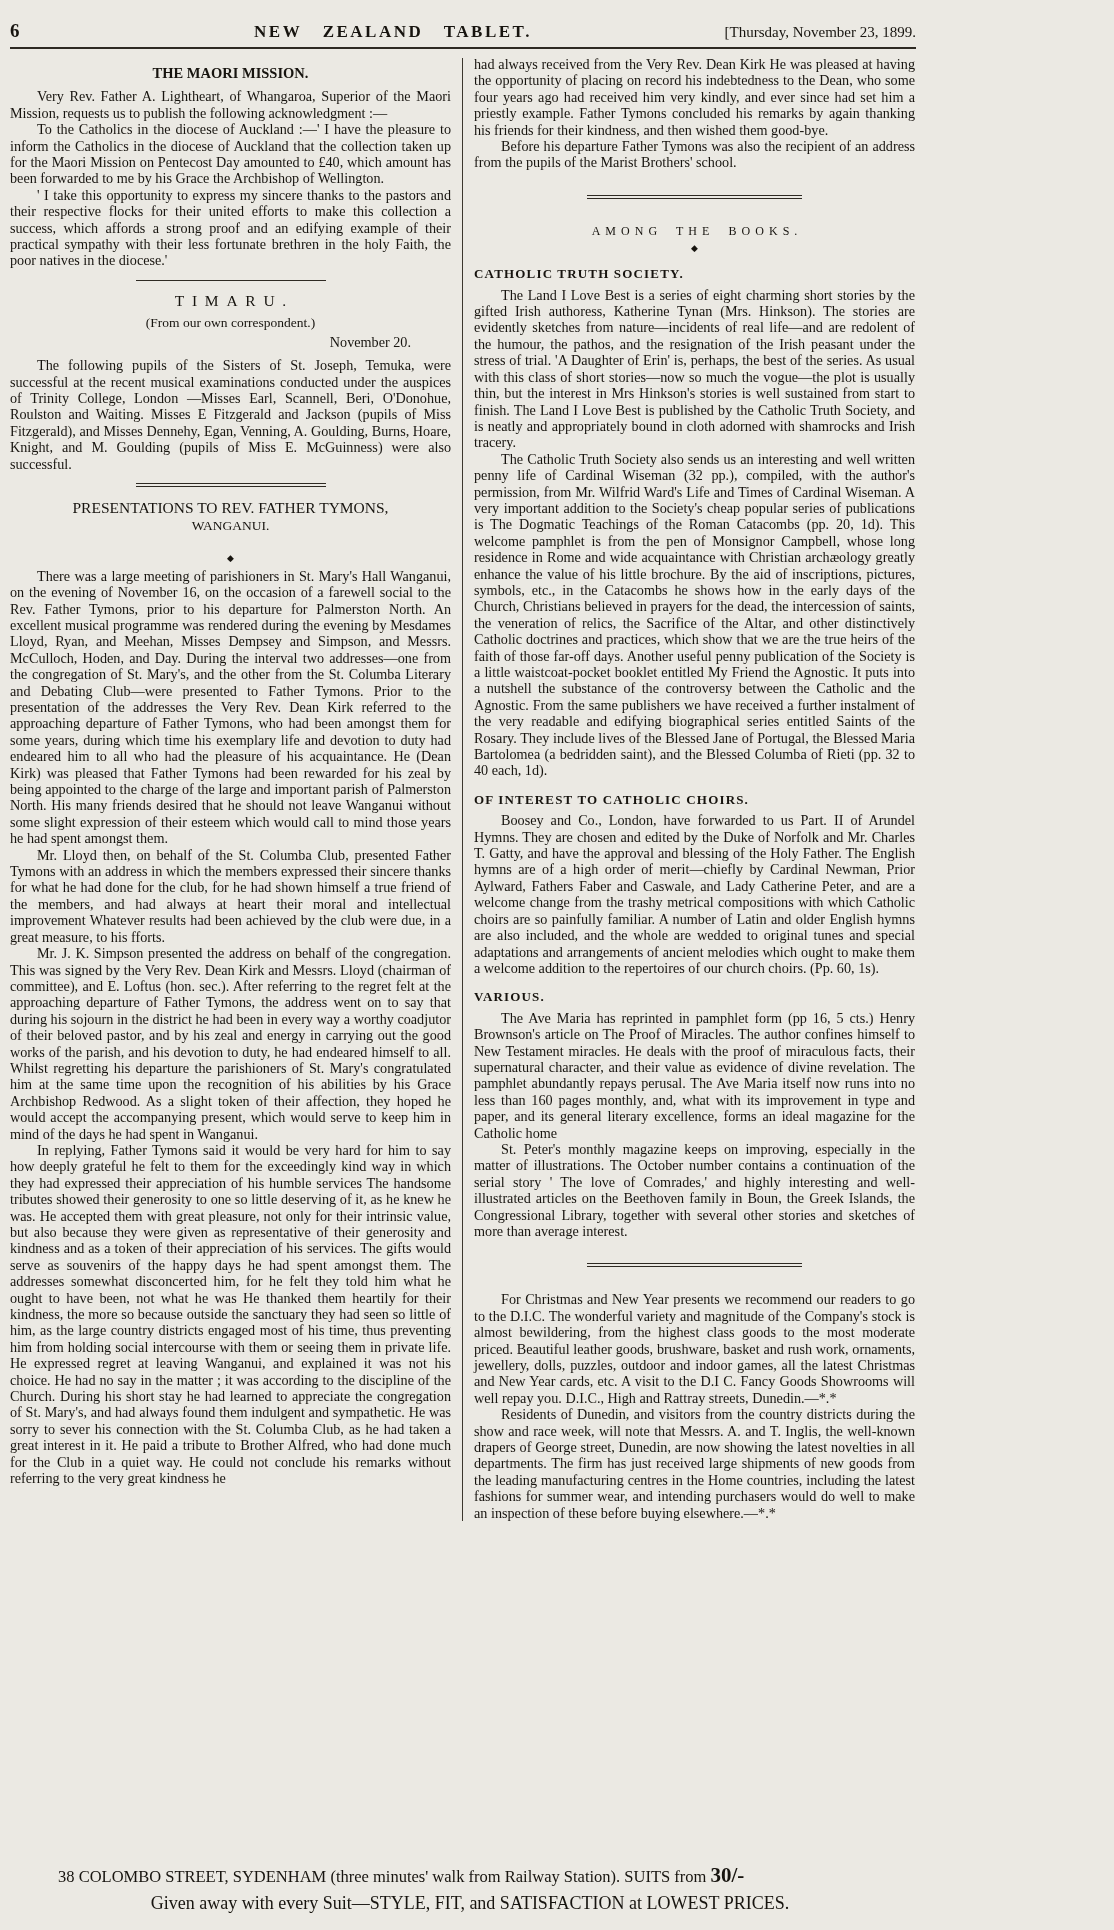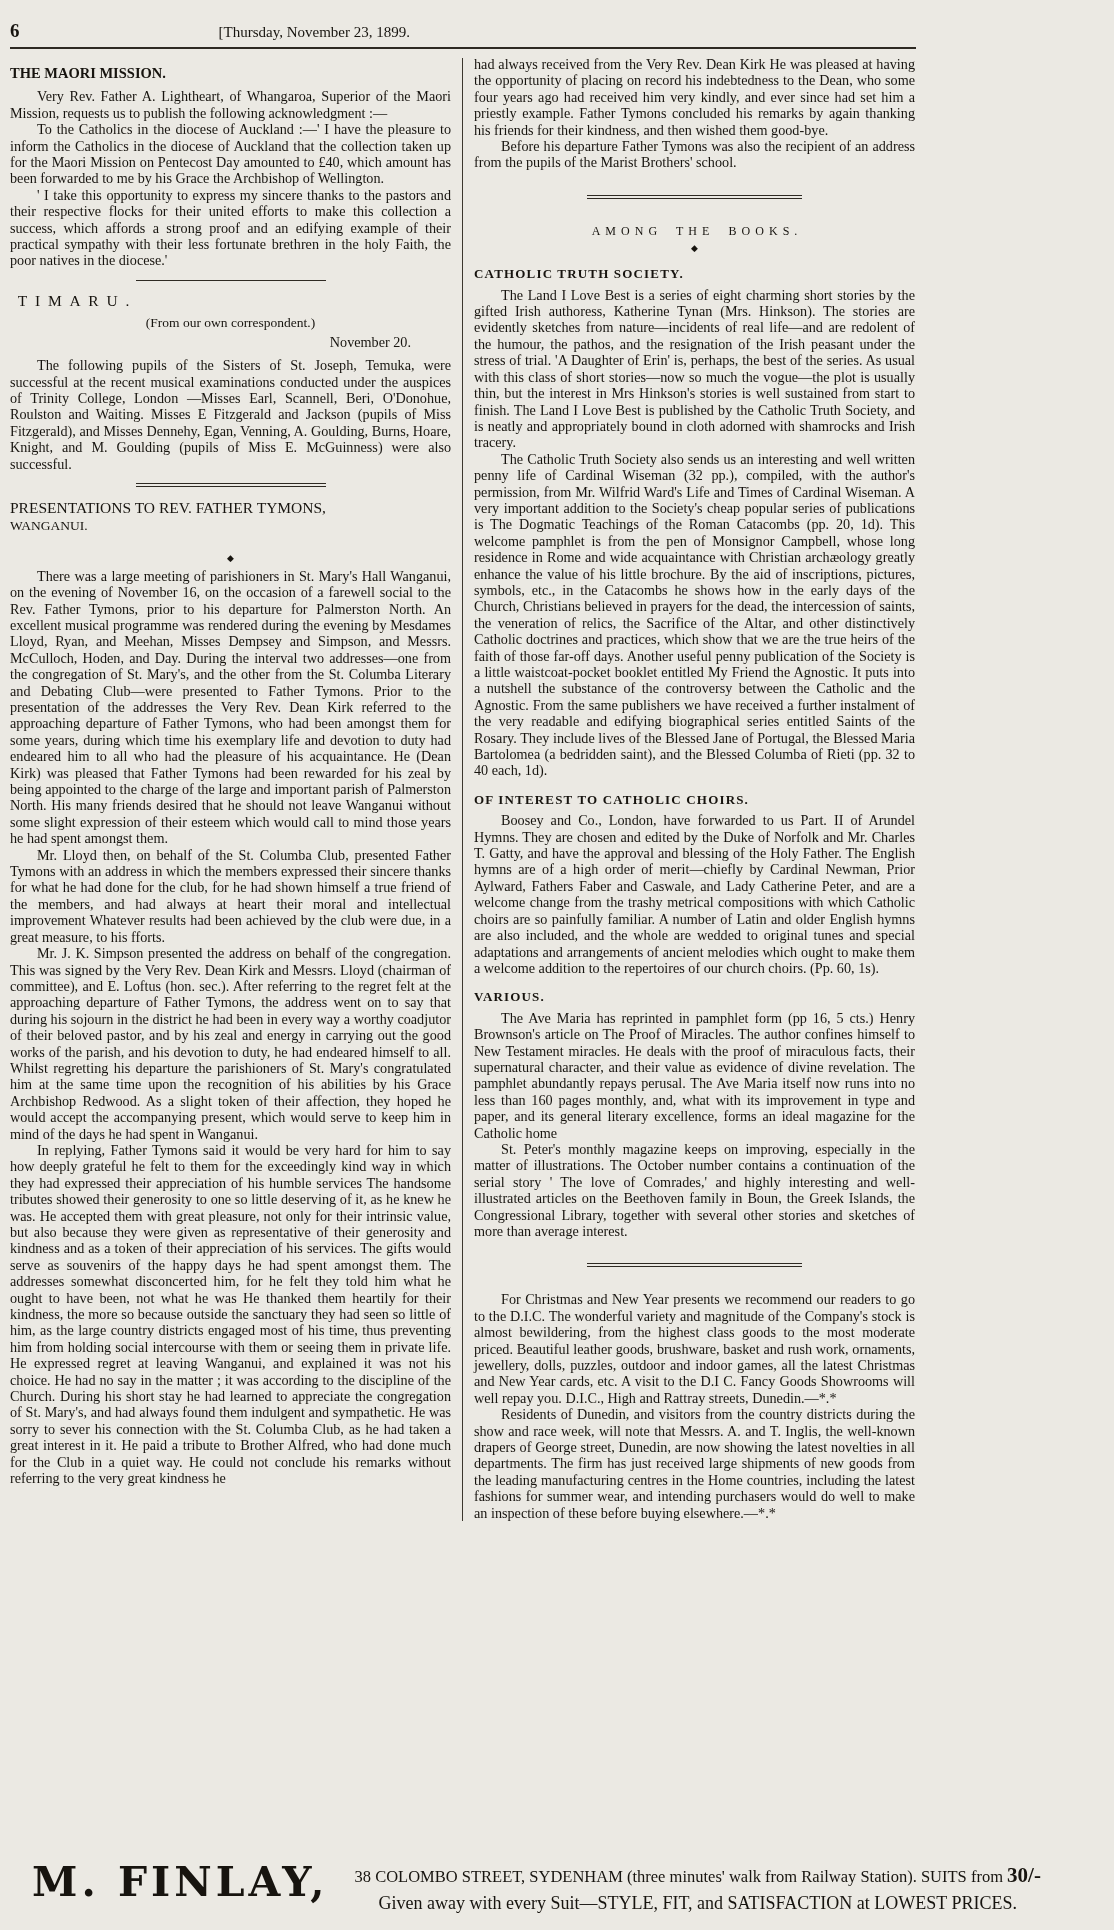--- a/index.html
+++ b/index.html
@@ -19,21 +19,21 @@
   .masthead { flex:1; text-align:center; font-size:17px; font-weight:bold; letter-spacing:2.5px; word-spacing:14px; }
   .issue-date { width:270px; text-align:right; font-size:15px; }
 
   
   .columns { display:flex; margin-top:7px; align-items:stretch; }
   .col { width:441px; font-size:14.2px; line-height:16.4px; text-align:justify; }
   .col-divider { width:1px; background:#3c372e; margin:2px 11px 0 11px; }
 
   p.body { text-indent:27px; }
 
-  .art-title { text-align:left; font-weight:bold; font-size:14.5px; margin:9px 0 7px; }
+  .art-title { text-align:center; font-weight:bold; font-size:14.5px; margin:9px 0 7px; }
   .art-title.plain { font-weight:normal; font-size:15.5px; margin-top:13px; margin-bottom:2px; }
   .art-title.sub { font-weight:normal; font-size:13.5px; margin:2px 0 18px; }
   .art-title.caps-spaced { font-weight:normal; font-size:15.5px; letter-spacing:.5em; text-indent:.5em; margin:12px 0 6px; }
   .books-title { text-align:center; font-weight:normal; font-size:12px; letter-spacing:.42em; text-indent:.42em; word-spacing:.5em; margin:20px 0 4px; }
 
   .byline { text-align:center; font-size:13.5px; margin:6px 0 2px; }
   .dateline { text-align:right; padding-right:40px; margin-bottom:7px; }
 
   .subhead { text-align:left; font-size:13px; letter-spacing:.09em; margin:13px 0 4px; }
 
@@ -52,20 +52,21 @@
   .footer-price { font-size:21px; font-weight:bold; }
   .footer-line2 { font-size:18px; text-align:center; margin-top:5px; }
 </style>
 </head>
 <body>
 
 <div class="page">
 
   <header class="header">
     <div class="page-num">6</div>
+    <div class="masthead">NEW ZEALAND TABLET.</div>
     <div class="issue-date">[Thursday, November 23, 1899.</div>
   </header>
 
   <div class="columns">
 
     <div class="col">
 
       <h2 class="art-title">THE MAORI MISSION.</h2>
       <p class="body">Very Rev. Father A. Lightheart, of Whangaroa, Superior of the Maori Mission, requests us to publish the following acknowledgment :—</p>
       <p class="body">To the Catholics in the diocese of Auckland :—' I have the pleasure to inform the Catholics in the diocese of Auckland that the collection taken up for the Maori Mission on Pentecost Day amounted to £40, which amount has been forwarded to me by his Grace the Archbishop of Wellington.</p>
@@ -114,21 +115,20 @@
 
       <div class="rule double wide gap-lg"></div>
 
       <p class="body">For Christmas and New Year presents we recommend our readers to go to the D.I.C. The wonderful variety and magnitude of the Company's stock is almost bewildering, from the highest class goods to the most moderate priced. Beautiful leather goods, brushware, basket and rush work, ornaments, jewellery, dolls, puzzles, outdoor and indoor games, all the latest Christmas and New Year cards, etc. A visit to the D.I C. Fancy Goods Showrooms will well repay you. D.I.C., High and Rattray streets, Dunedin.—*.*</p>
       <p class="body">Residents of Dunedin, and visitors from the country districts during the show and race week, will note that Messrs. A. and T. Inglis, the well-known drapers of George street, Dunedin, are now showing the latest novelties in all departments. The firm has just received large shipments of new goods from the leading manufacturing centres in the Home countries, including the latest fashions for summer wear, and intending purchasers would do well to make an inspection of these before buying elsewhere.—*.*</p>
     </div>
   </div>
 </div>
 
 <div class="footer">
-  <div class="brand">M. FINLAY,</div>
   <div class="footer-right">
     <div class="footer-line1">
       <span>38 COLOMBO STREET, SYDENHAM (three minutes' walk from Railway Station).</span>
       <span>SUITS from</span>
       <span class="footer-price">30/-</span>
     </div>
     <div class="footer-line2">Given away with every Suit—STYLE, FIT, and SATISFACTION at LOWEST PRICES.</div>
   </div>
 </div>
 

